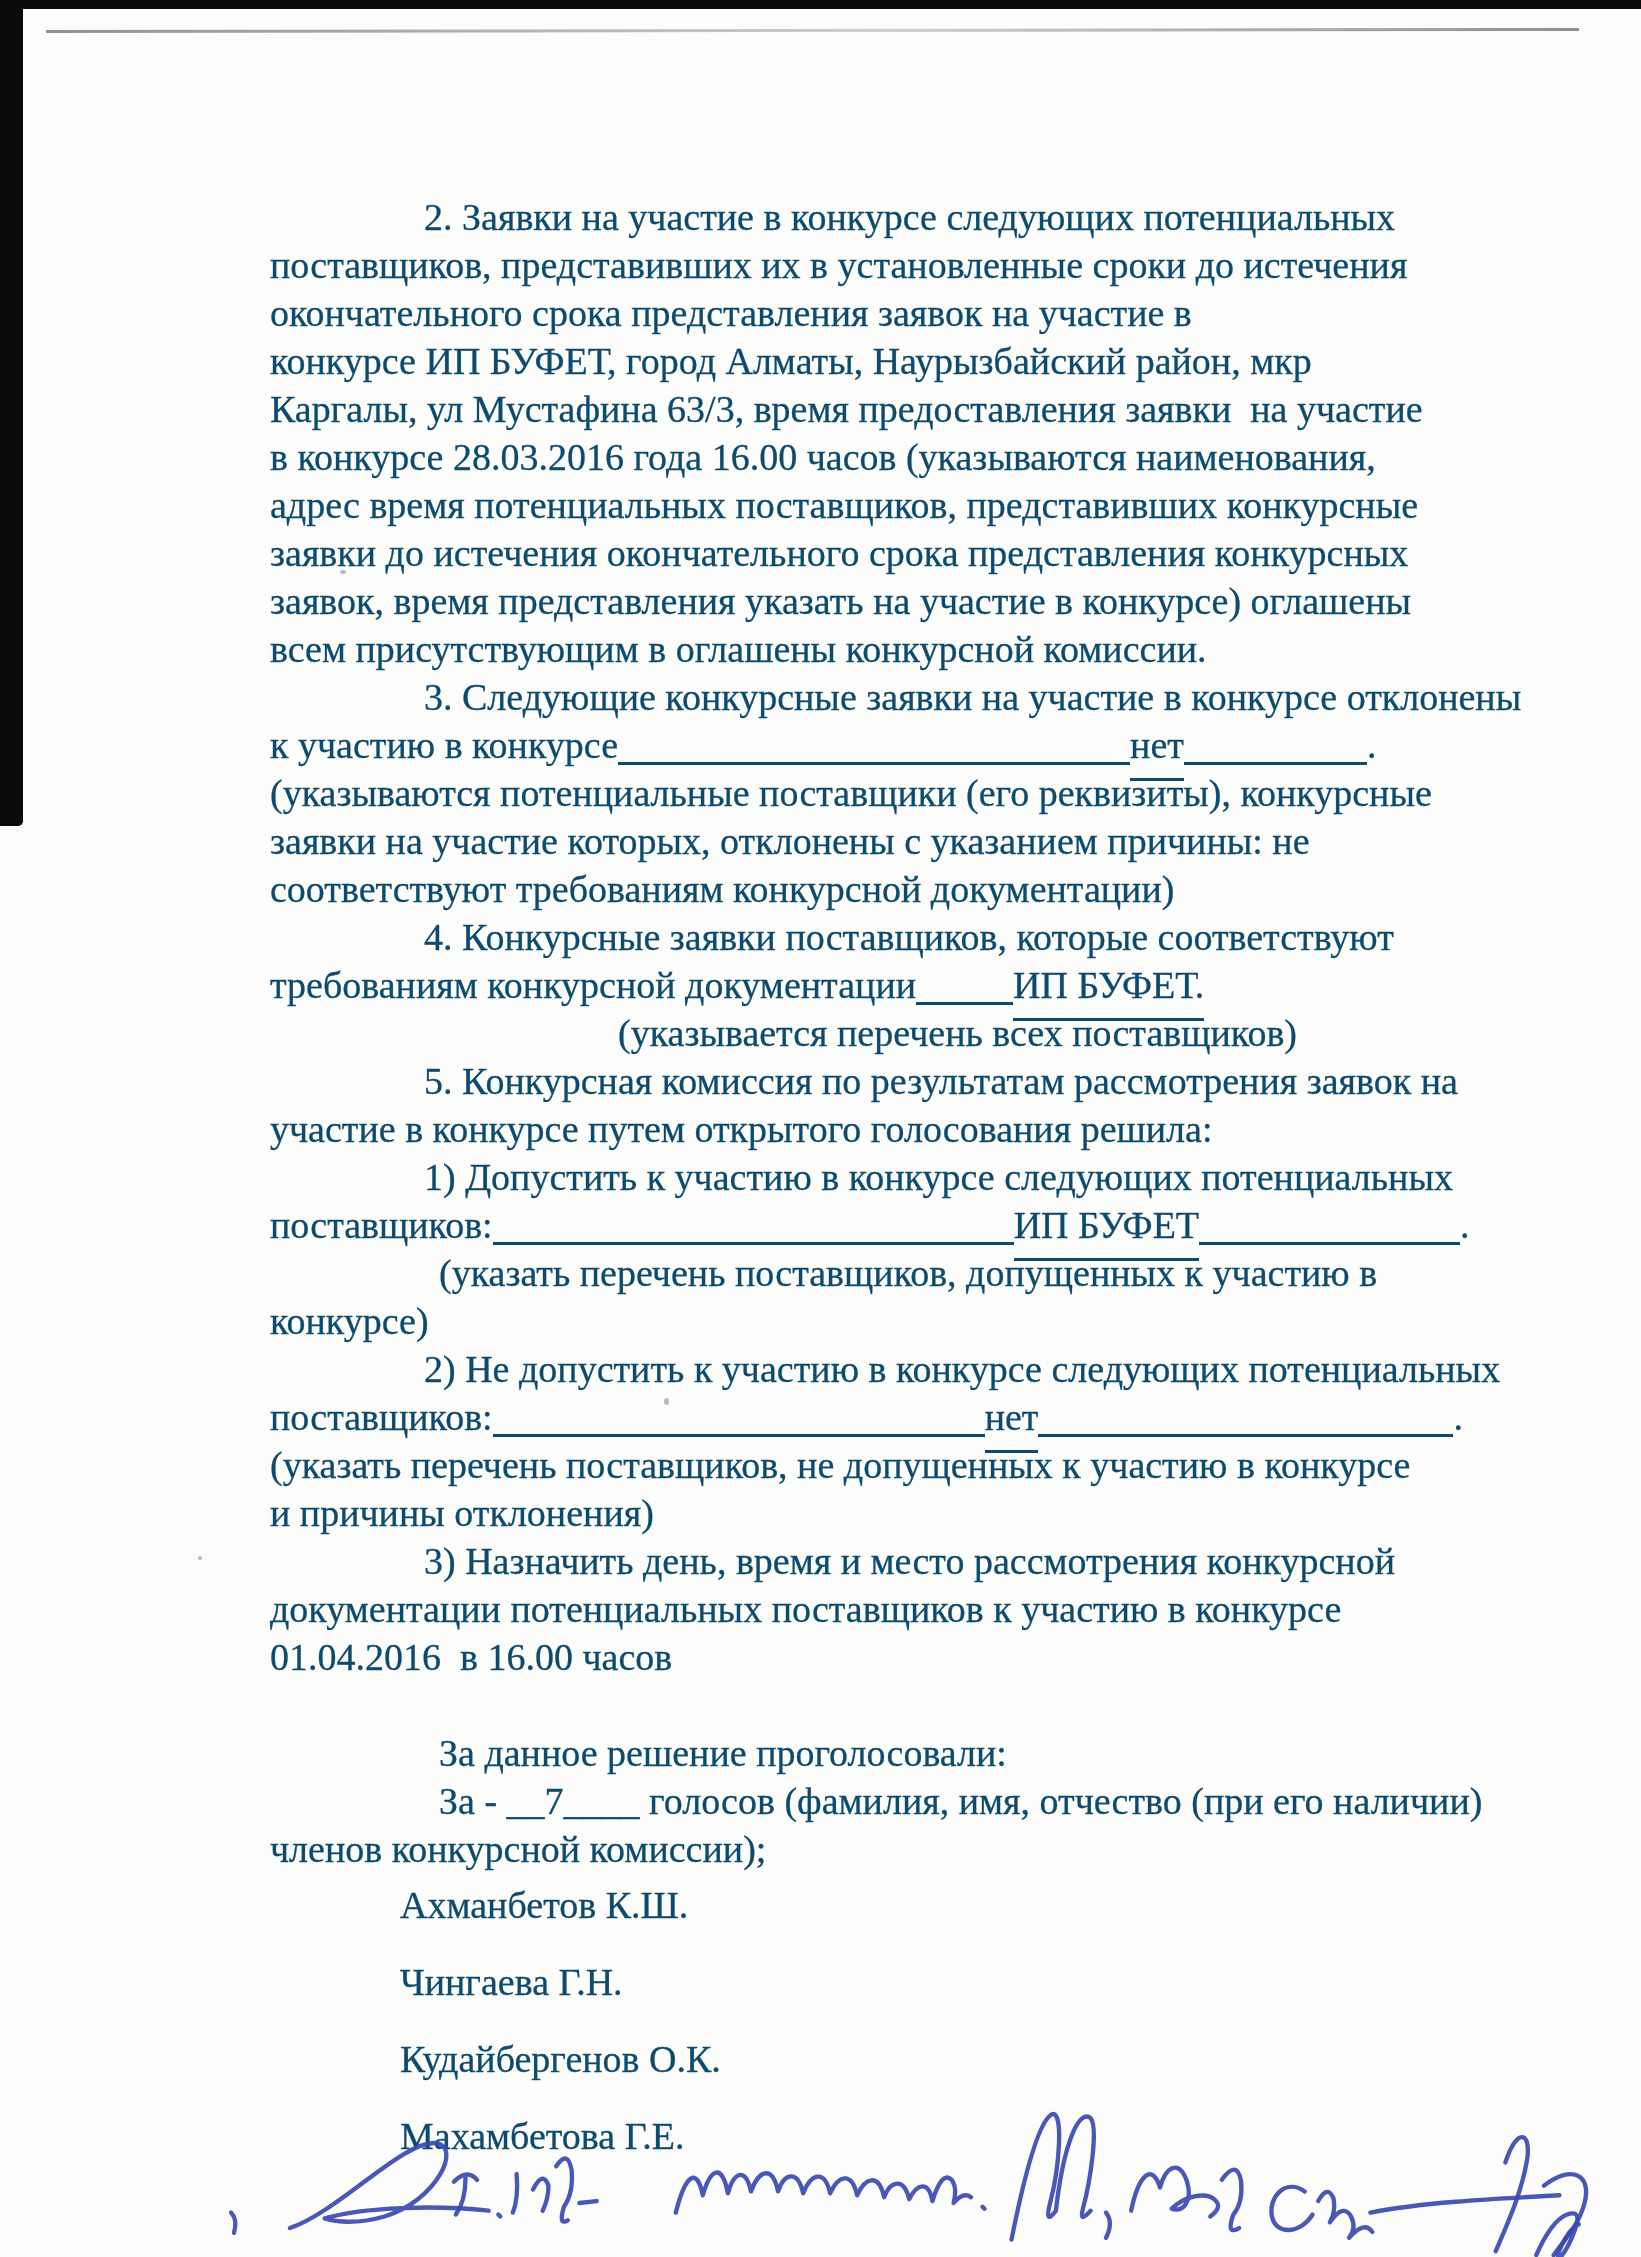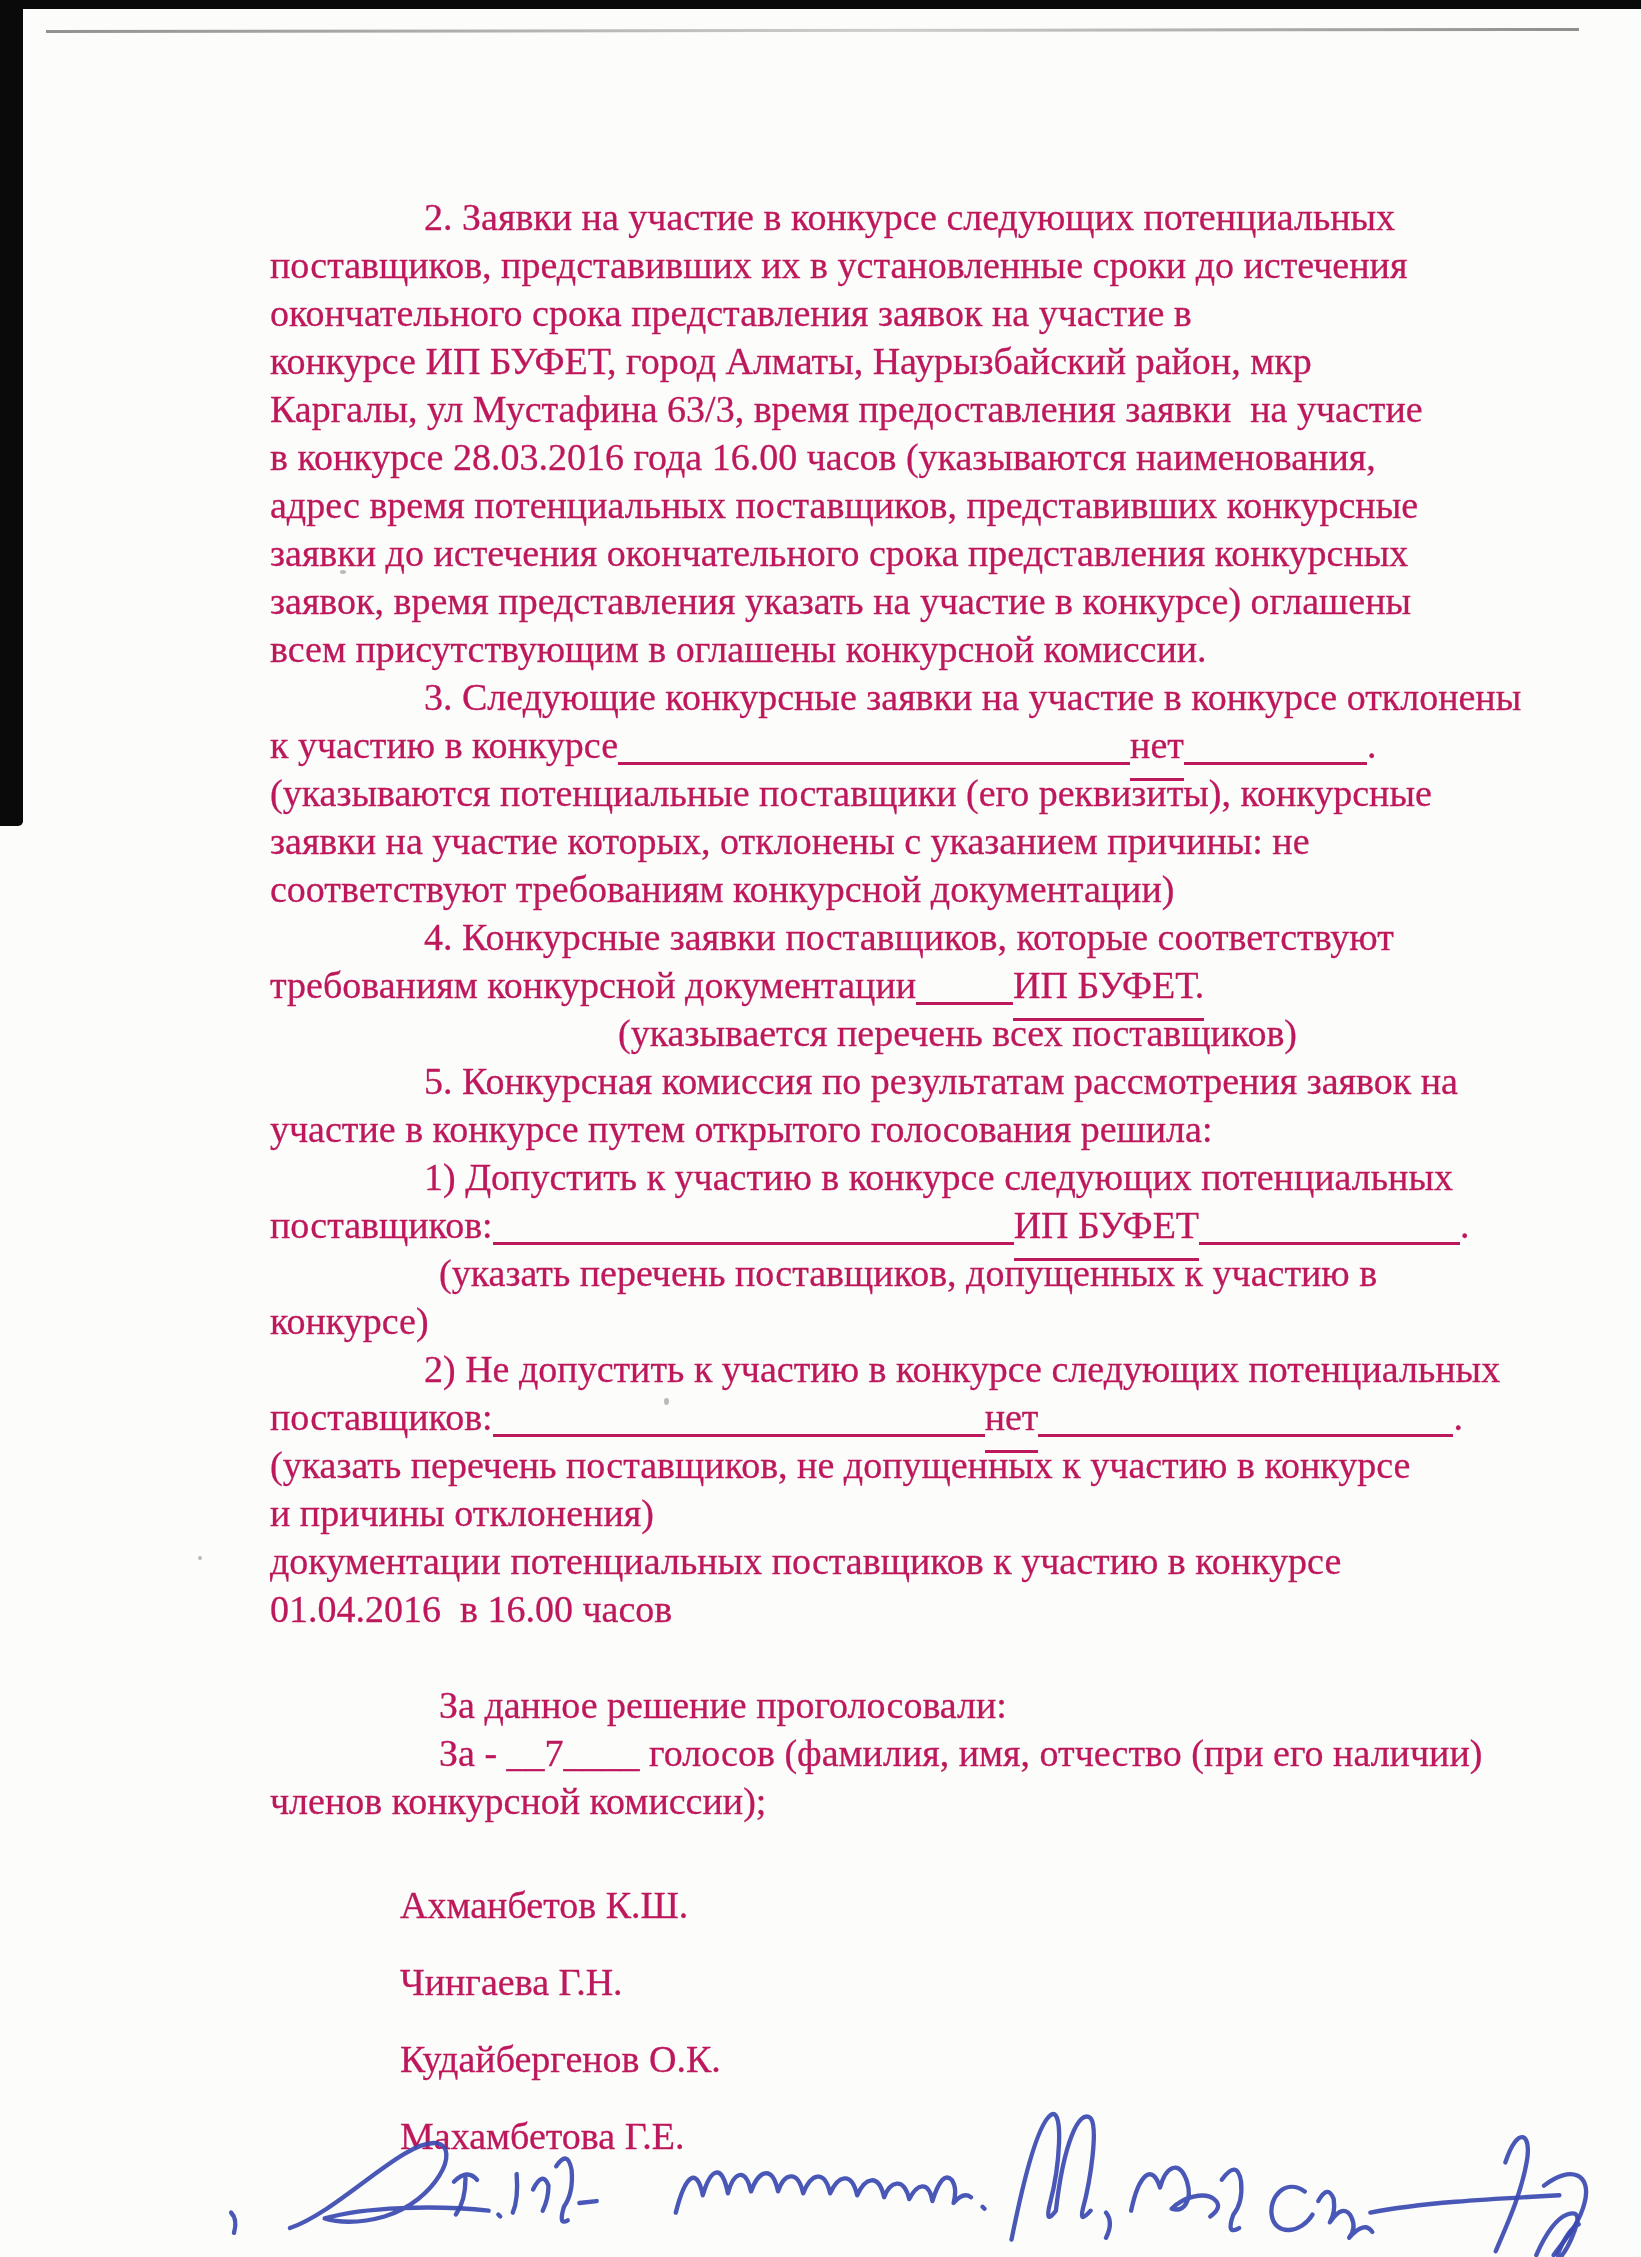--- a/index.html
+++ b/index.html
@@ -34,21 +34,21 @@
     -webkit-text-stroke:0.3px currentColor;
   }
   .name{height:48px;line-height:48px;margin-bottom:29px;white-space:pre;}
   
   .sig-layer{position:absolute;left:0;top:2066px;width:1641px;height:191px;}
   .sig-layer path{fill:none;stroke:var(--sig-ink,#3a49b0);stroke-width:4.5;stroke-linecap:round;stroke-linejoin:round;opacity:.92;}
 </style>
 </head>
 <body>
 
-<div class="page" style="color: #be185d; background: rgb(252, 252, 250); --sig-ink: #3a49b0;">
+<div class="page" style="color: #0c4a6e; background: rgb(252, 252, 250); --sig-ink: #3a49b0;">
 
   <div class="edge-top"></div>
   <div class="edge-left"></div>
   <div class="scan-line"></div>
   <div class="speck" style="left:340px;top:570px;width:5.8px;height:3.9px;"></div>
   <div class="speck" style="left:664px;top:1398px;width:4.8px;height:6.8px;"></div>
   <div class="speck" style="left:198px;top:1556px;width:3.9px;height:3.9px;"></div>
 
   <div class="doc-lines">
       <div class="line" style="padding-left: 154px;"><span>2. Заявки на участие в конкурсе следующих потенциальных</span></div>
@@ -72,20 +72,21 @@
       <div class="line" style="padding-left: 154px;"><span>5. Конкурсная комиссия по результатам рассмотрения заявок на</span></div>
       <div class="line"><span>участие в конкурсе путем открытого голосования решила:</span></div>
       <div class="line" style="padding-left: 154px;"><span>1) Допустить к участию в конкурсе следующих потенциальных</span></div>
       <div class="line"><span>поставщиков:</span><span class="blank" style="width: 521px;"></span><span class="u">ИП БУФЕТ</span><span class="blank" style="width: 261px;"></span><span>.</span></div>
       <div class="line" style="padding-left: 169px;"><span>(указать перечень поставщиков, допущенных к участию в</span></div>
       <div class="line"><span>конкурсе)</span></div>
       <div class="line" style="padding-left: 154px;"><span>2) Не допустить к участию в конкурсе следующих потенциальных</span></div>
       <div class="line"><span>поставщиков:</span><span class="blank" style="width: 492px;"></span><span class="u">нет</span><span class="blank" style="width: 415px;"></span><span>.</span></div>
       <div class="line"><span>(указать перечень поставщиков, не допущенных к участию в конкурсе</span></div>
       <div class="line"><span>и причины отклонения)</span></div>
+      <div class="line" style="padding-left: 154px;"><span>3) Назначить день, время и место рассмотрения конкурсной</span></div>
       <div class="line"><span>документации потенциальных поставщиков к участию в конкурсе</span></div>
       <div class="line"><span>01.04.2016  в 16.00 часов</span></div>
       <div class="line"></div>
       <div class="line" style="padding-left: 169px;"><span>За данное решение проголосовали:</span></div>
       <div class="line" style="padding-left: 169px;"><span>За - __7____ голосов (фамилия, имя, отчество (при его наличии)</span></div>
       <div class="line"><span>членов конкурсной комиссии);</span></div>
     </div>
 
   <div class="names">
       <div class="name">Ахманбетов К.Ш.</div>

